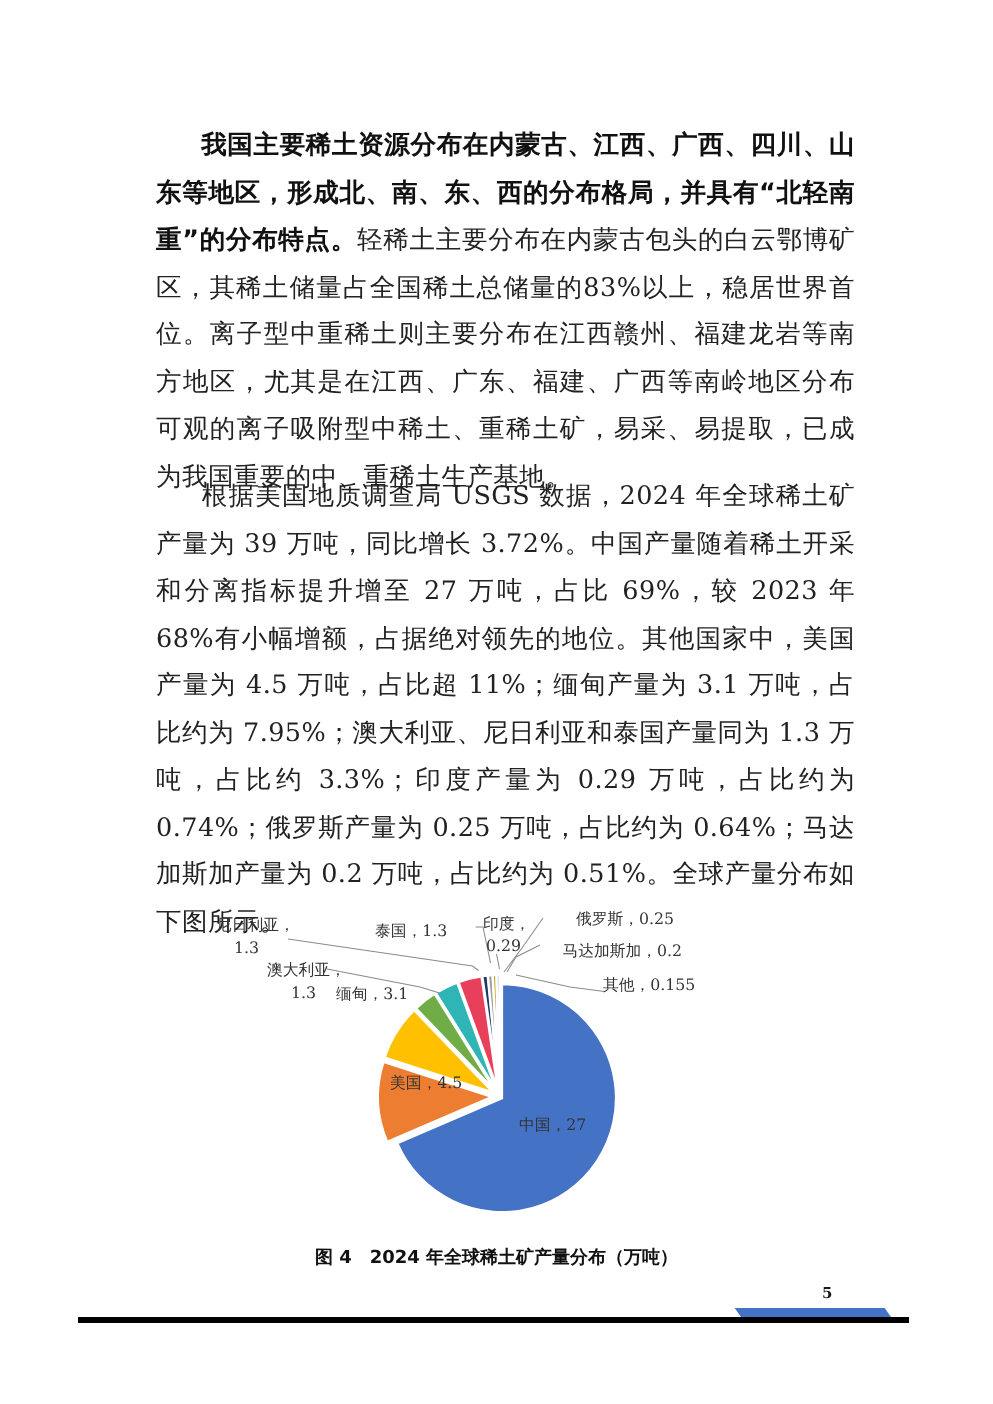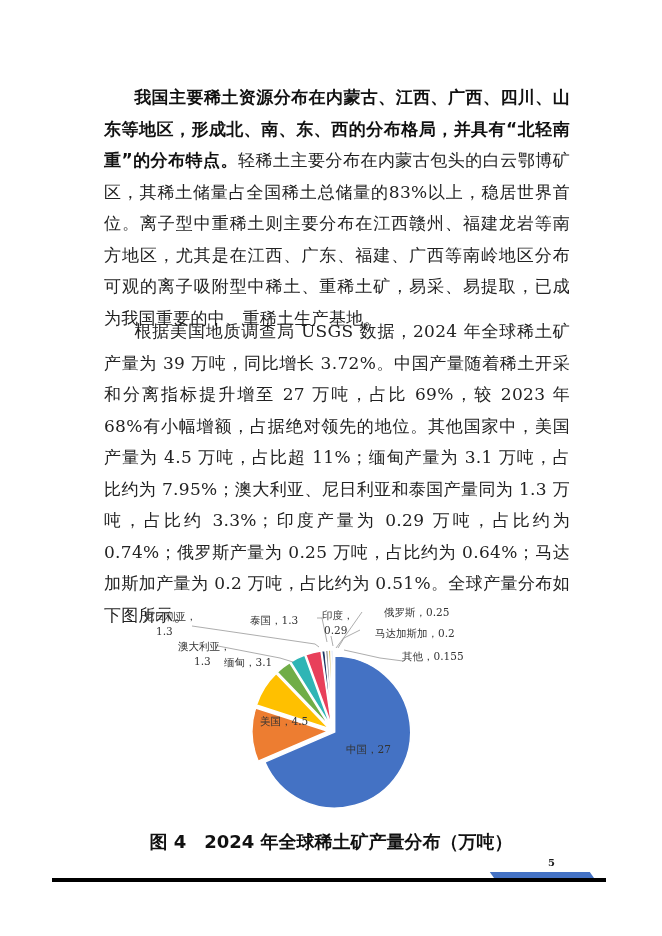--- a/index.html
+++ b/index.html
@@ -5,21 +5,21 @@
   html,body{margin:0;padding:0;background:#fff;}
   body{width:662px;height:936px;position:relative;overflow:hidden;font-family:"DejaVu Serif","Liberation Serif",serif;color:#1a1a1a;}
   .para{position:absolute;left:104px;width:466px;font-size:17px;line-height:31.5px;letter-spacing:0.3px;text-align:justify;}
   .p1{top:82px;}
   .p2{top:316px;}
   .indent{display:inline-block;width:30px;}
   .bold{font-weight:bold;font-family:"DejaVu Sans","Liberation Sans",sans-serif;color:#111;}
   .normal{color:#222;}
   #chart{position:absolute;left:130px;top:602px;width:360px;height:215px;text-align:center;}
   .lbl{font-size:10.5px;fill:#333;font-family:"DejaVu Serif","Liberation Serif",serif;}
-  .caption{position:absolute;left:0;width:662px;top:830px;text-align:center;font-size:18px;font-weight:bold;font-family:"DejaVu Sans","Liberation Sans",sans-serif;color:#111;}
+  .caption{position:absolute;left:0;width:662px;top:830px;text-align:center;font-size:12px;font-weight:bold;font-family:"DejaVu Sans","Liberation Sans",sans-serif;color:#111;}
   .footer-line{position:absolute;left:52px;top:878px;width:554px;height:4px;background:#000;}
   .footer-tab{position:absolute;left:494px;top:872px;width:100px;height:6px;background:#4472C4;transform:skewX(35deg);transform-origin:bottom left;}
   .pagenum{position:absolute;left:548px;top:857px;font-size:10px;font-weight:bold;font-family:"DejaVu Serif","Liberation Serif",serif;}
 </style>
 </head>
 <body>
 
 <div class="para p1"><span class="indent"></span><span class="bold">我国主要稀土资源分布在内蒙古、江西、广西、四川、山东等地区，形成北、南、东、西的分布格局，并具有“北轻南重”的分布特点。</span><span class="normal">轻稀土主要分布在内蒙古包头的白云鄂博矿区，其稀土储量占全国稀土总储量的83%以上，稳居世界首位。离子型中重稀土则主要分布在江西赣州、福建龙岩等南方地区，尤其是在江西、广东、福建、广西等南岭地区分布可观的离子吸附型中稀土、重稀土矿，易采、易提取，已成为我国重要的中、重稀土生产基地。</span></div>
 
 <div class="para p2"><span class="indent"></span><span class="normal">根据美国地质调查局 USGS 数据，2024 年全球稀土矿产量为 39 万吨，同比增长 3.72%。中国产量随着稀土开采和分离指标提升增至 27 万吨，占比 69%，较 2023 年 68%有小幅增额，占据绝对领先的地位。其他国家中，美国产量为 4.5 万吨，占比超 11%；缅甸产量为 3.1 万吨，占比约为 7.95%；澳大利亚、尼日利亚和泰国产量同为 1.3 万吨，占比约 3.3%；印度产量为 0.29 万吨，占比约为 0.74%；俄罗斯产量为 0.25 万吨，占比约为 0.64%；马达加斯加产量为 0.2 万吨，占比约为 0.51%。全球产量分布如下图所示。</span></div>

